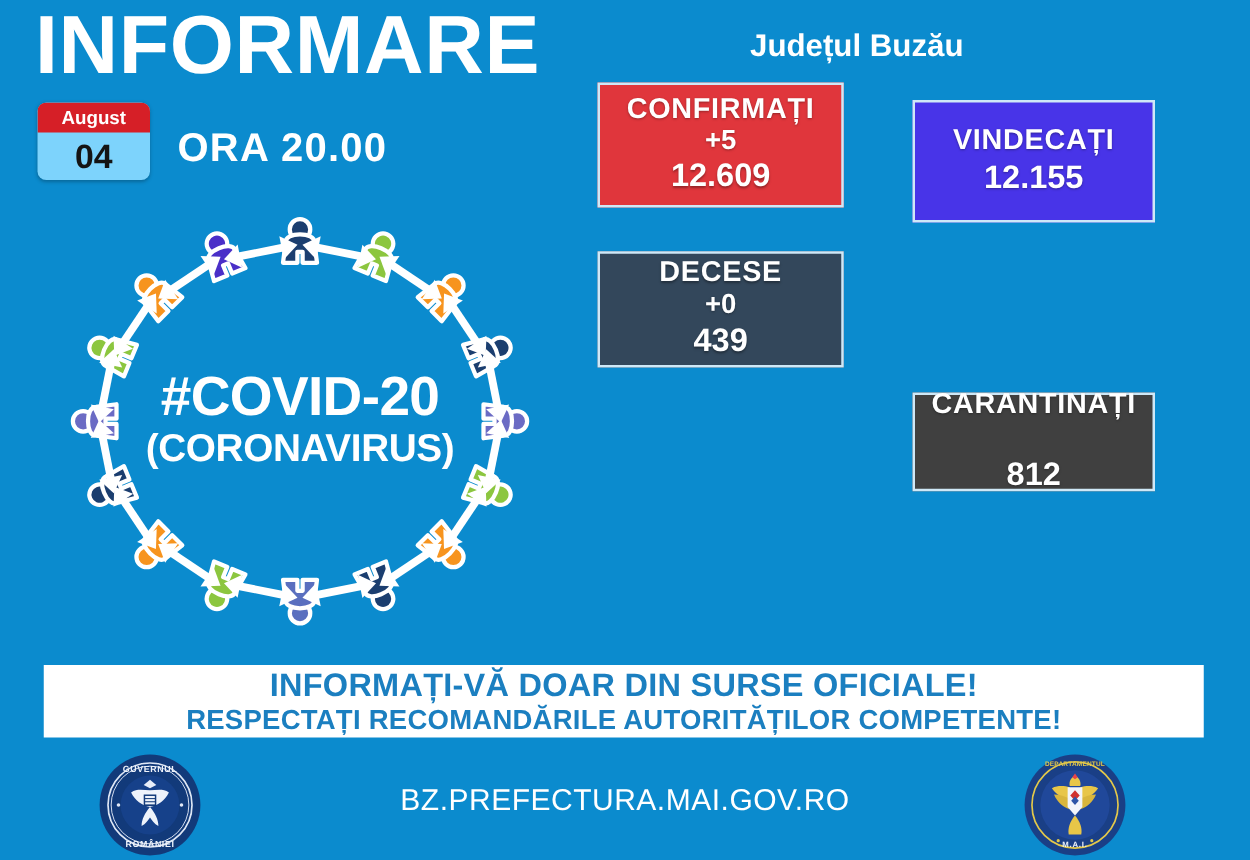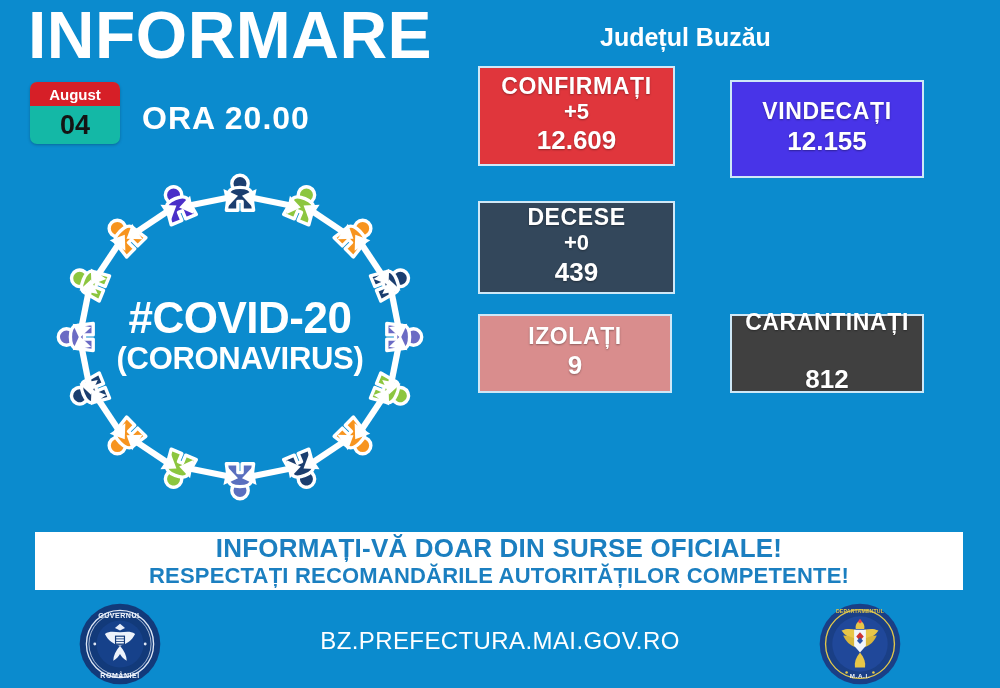--- a/index.html
+++ b/index.html
@@ -39,21 +39,21 @@
     white-space: nowrap;
   }
 
   
   #calendar {
     position: absolute;
     left: 30px;
     top: 82px;
     width: 90px;
     height: 62px;
-    background: #14b8a6;
+    background: #7dd3fc;
     border-radius: 7px;
     box-shadow: 0 1px 3px rgba(0,0,0,0.25);
     overflow: hidden;
   }
   #calendar-month {
     height: 24px;
     background: #d61f27;
     color: #ffffff;
     font-size: 15px;
     font-weight: 600;
@@ -376,24 +376,20 @@
     <div class="stat-value">12.155</div>
   </div>
 
   <div class="stat-box" id="box-decese">
     <div class="stat-label">DECESE</div>
     <div class="stat-delta">+0</div>
     <div class="stat-value">439</div>
   </div>
 
 
-  <div class="stat-box" id="box-izolati">
-    <div class="stat-label">IZOLAȚI</div>
-    <div class="stat-value">9</div>
-  </div>
 
   <div class="stat-box" id="box-carantinati">
     <div class="stat-label">CARANTINAȚI</div>
     <div class="stat-value">812</div>
   </div>
 
   <div id="advice-banner">
     <div id="advice-line1">INFORMAȚI-VĂ DOAR DIN SURSE OFICIALE!</div>
     <div id="advice-line2">RESPECTAȚI RECOMANDĂRILE AUTORITĂȚILOR COMPETENTE!</div>
   </div>

